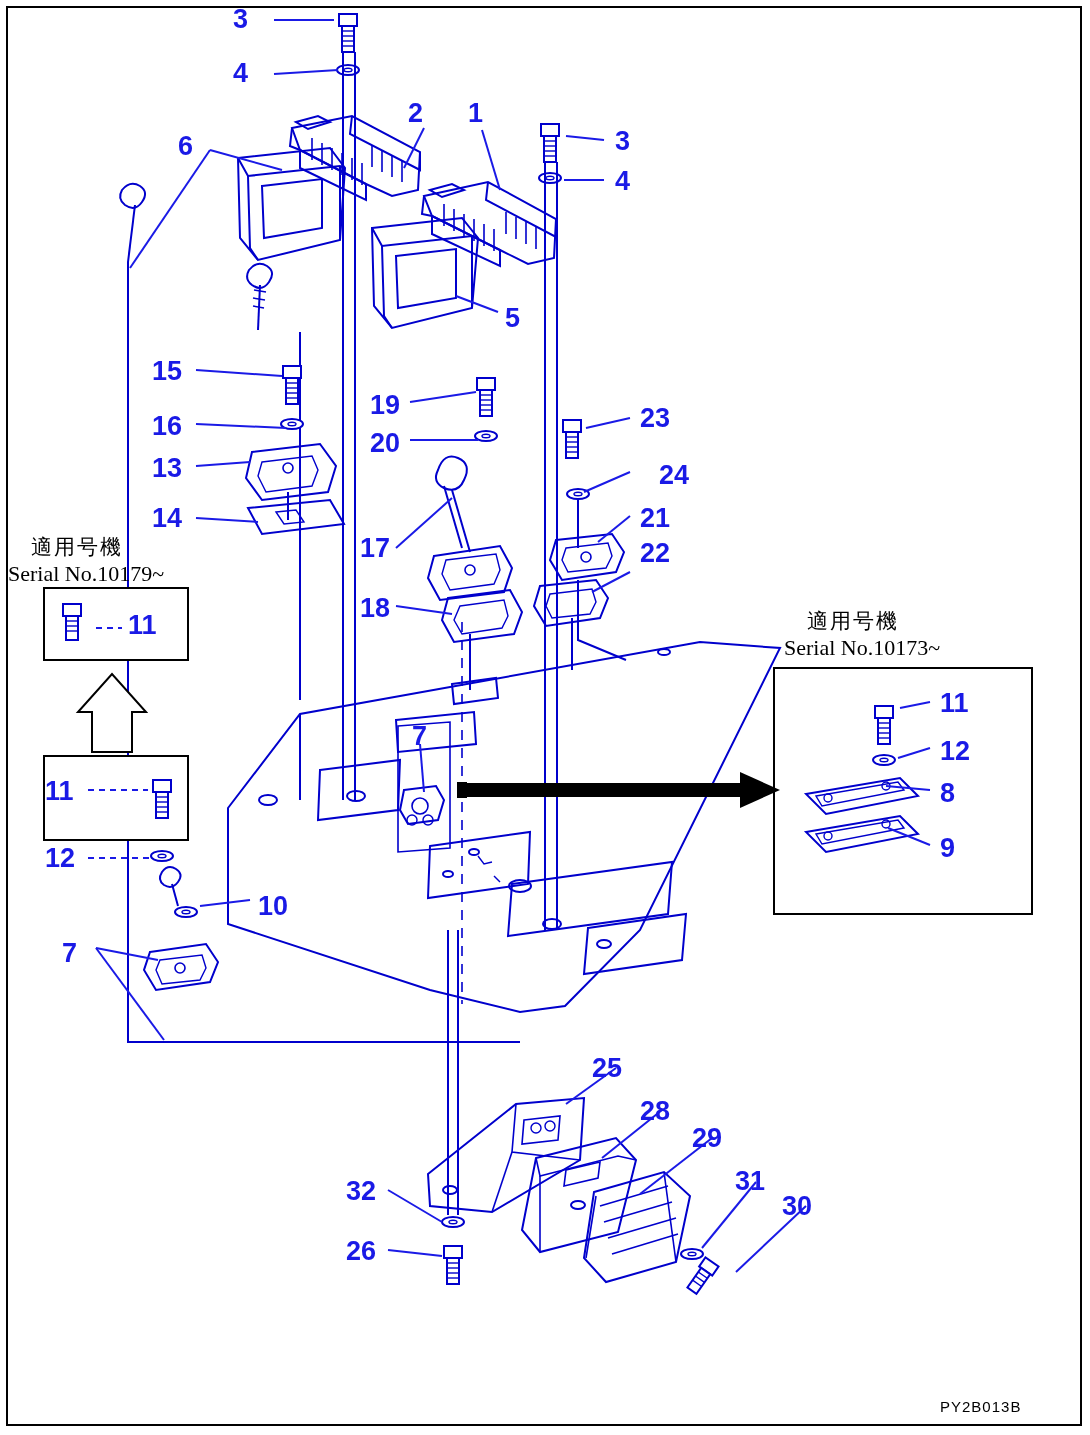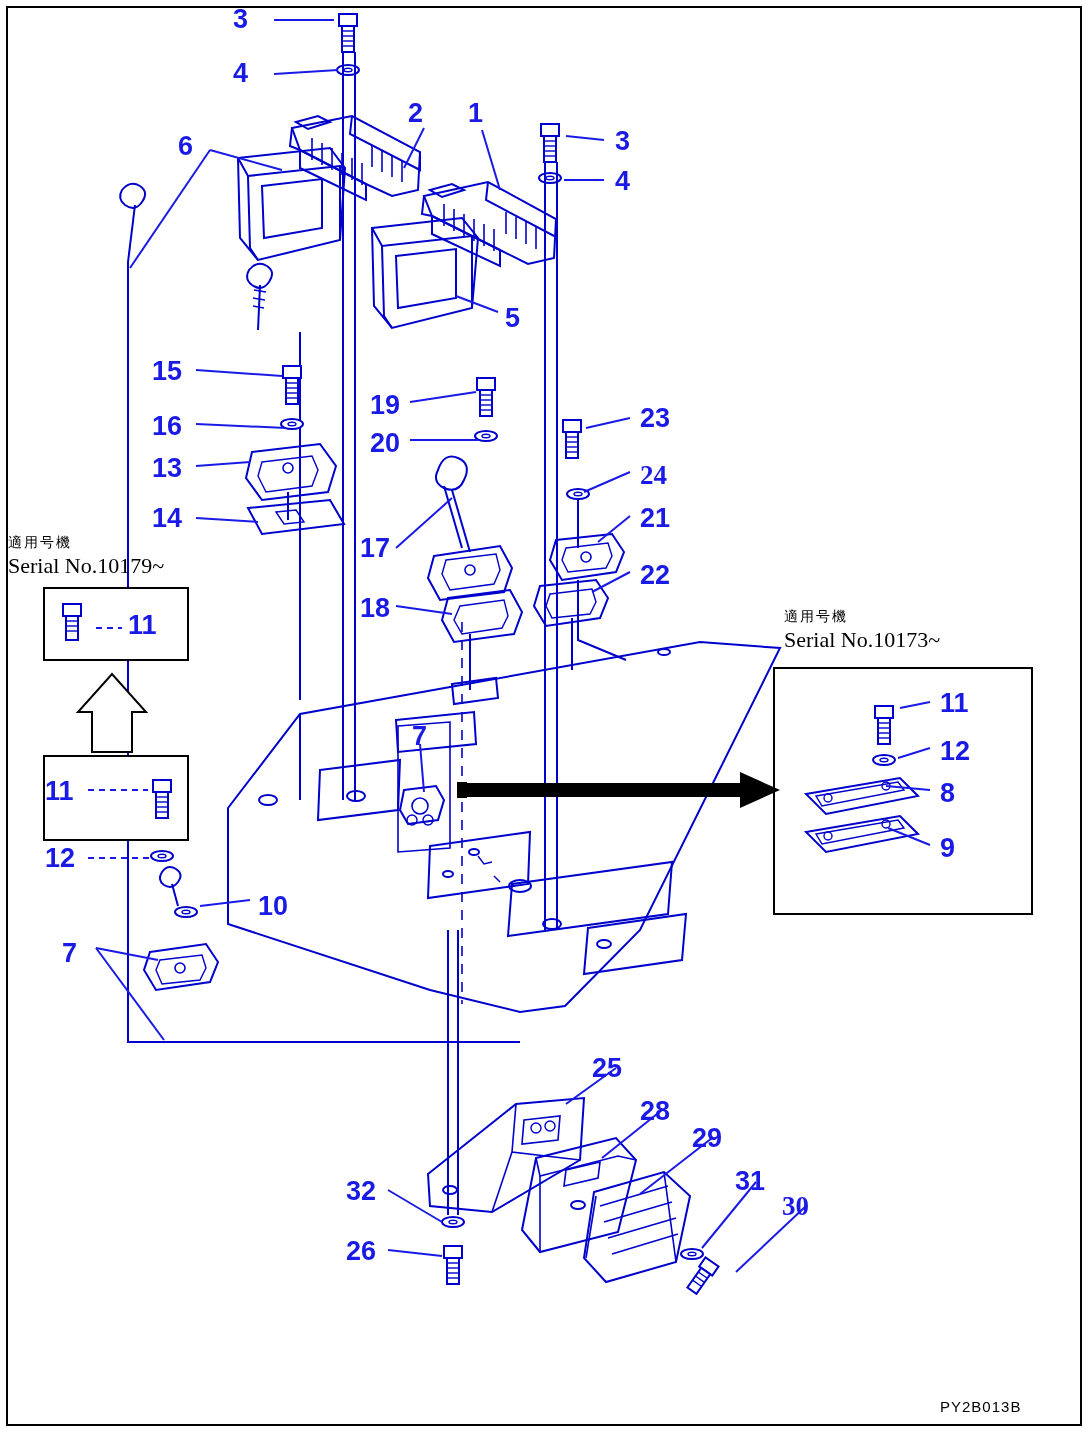--- a/index.html
+++ b/index.html
@@ -43,21 +43,22 @@
   .serial-note {
     position: absolute;
     color: #000;
     font-size: 22px;
     font-family: "Liberation Serif", serif;
     white-space: nowrap;
     line-height: 1.25;
   }
   .serial-note .jp {
     letter-spacing: 2px;
-    font-size: 14px;
+    font-size: 21px;
+    margin-left: 23px;
   }
   .code {
     position: absolute;
     color: #000;
     font-size: 15px;
     font-family: Liberation Sans, sans-serif;
     letter-spacing: 1px;
     white-space: nowrap;
   }
 </style>
@@ -384,38 +385,38 @@
   <div class="callout" style="left:615px; top:168px;">4</div>
   <div class="callout" style="left:178px; top:133px;">6</div>
   <div class="callout" style="left:505px; top:305px;">5</div>
   <div class="callout" style="left:152px; top:358px;">15</div>
   <div class="callout" style="left:152px; top:413px;">16</div>
   <div class="callout" style="left:152px; top:455px;">13</div>
   <div class="callout" style="left:152px; top:505px;">14</div>
   <div class="callout" style="left:370px; top:392px;">19</div>
   <div class="callout" style="left:370px; top:430px;">20</div>
   <div class="callout" style="left:640px; top:405px;">23</div>
-  <div class="callout" style="left:640px; top:462px;font-family:Liberation Serif, serif;">24</div>
+  <div class="callout" style="left:659px; top:462px;">24</div>
   <div class="callout" style="left:640px; top:505px;">21</div>
-  <div class="callout" style="left:640px; top:562px;text-align:center;">22</div>
+  <div class="callout" style="left:640px; top:540px;text-align:center;">22</div>
   <div class="callout" style="left:360px; top:535px;">17</div>
   <div class="callout" style="left:360px; top:595px;">18</div>
   <div class="callout" style="left:128px; top:612px;">11</div>
   <div class="callout" style="left:45px;  top:778px;">11</div>
   <div class="callout" style="left:45px;  top:845px;">12</div>
   <div class="callout" style="left:940px; top:690px;">11</div>
   <div class="callout" style="left:940px; top:738px;">12</div>
   <div class="callout" style="left:940px; top:780px;">8</div>
   <div class="callout" style="left:940px; top:835px;">9</div>
   <div class="callout" style="left:412px; top:723px;">7</div>
   <div class="callout" style="left:258px; top:893px;">10</div>
   <div class="callout" style="left:62px;  top:940px;">7</div>
   <div class="callout" style="left:592px; top:1055px;">25</div>
   <div class="callout" style="left:640px; top:1098px;">28</div>
   <div class="callout" style="left:692px; top:1125px;">29</div>
   <div class="callout" style="left:735px; top:1168px;">31</div>
-  <div class="callout" style="left:782px; top:1193px;font-family:Liberation Serif, serif;">30</div>
+  <div class="callout" style="left:782px; top:1193px;">30</div>
   <div class="callout" style="left:346px; top:1178px;">32</div>
   <div class="callout" style="left:346px; top:1238px;">26</div>
 
   <div class="code" style="left:940px; top:1398px;">PY2B013B</div>
 
 </div>
 
 </body></html>

